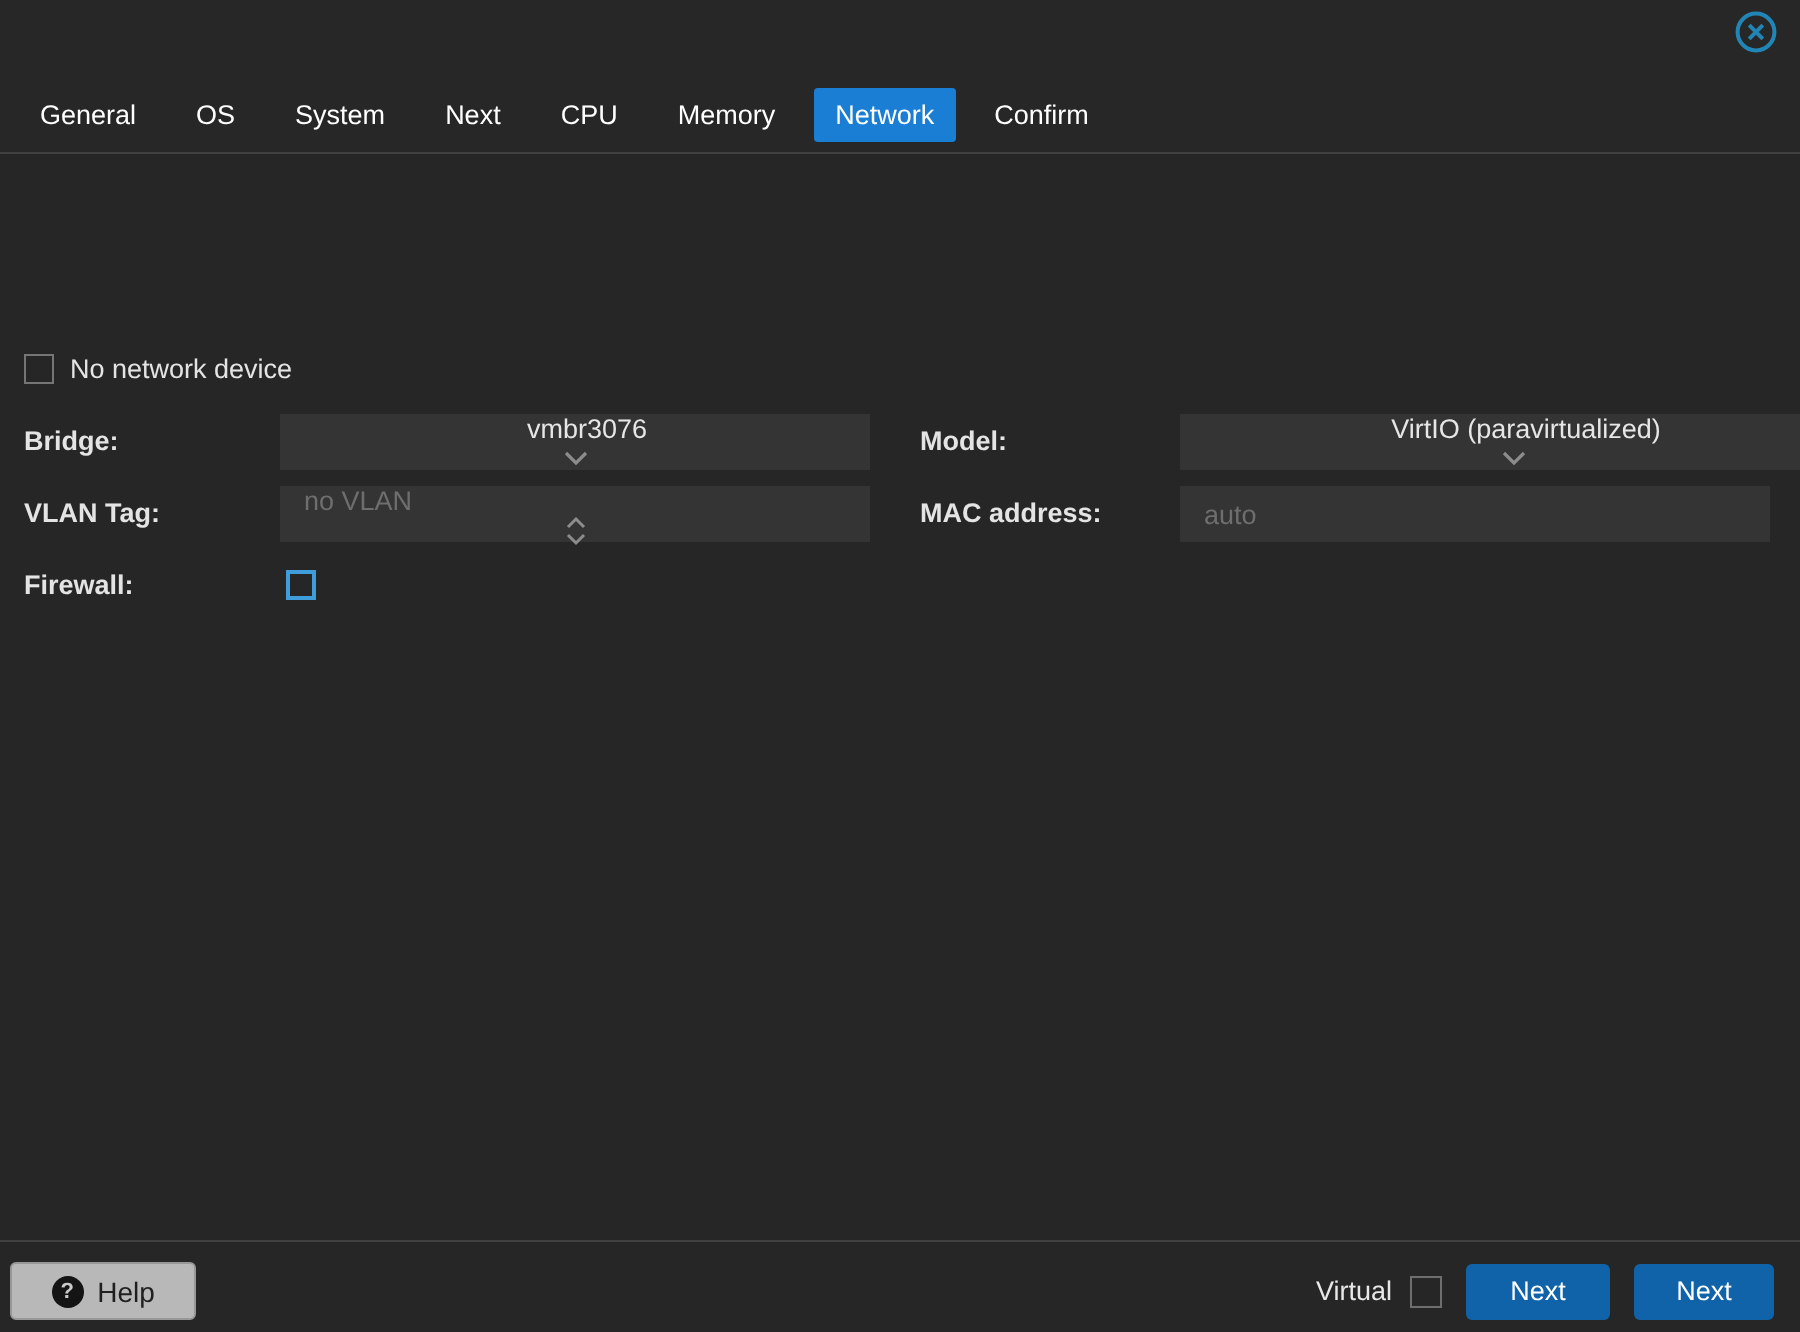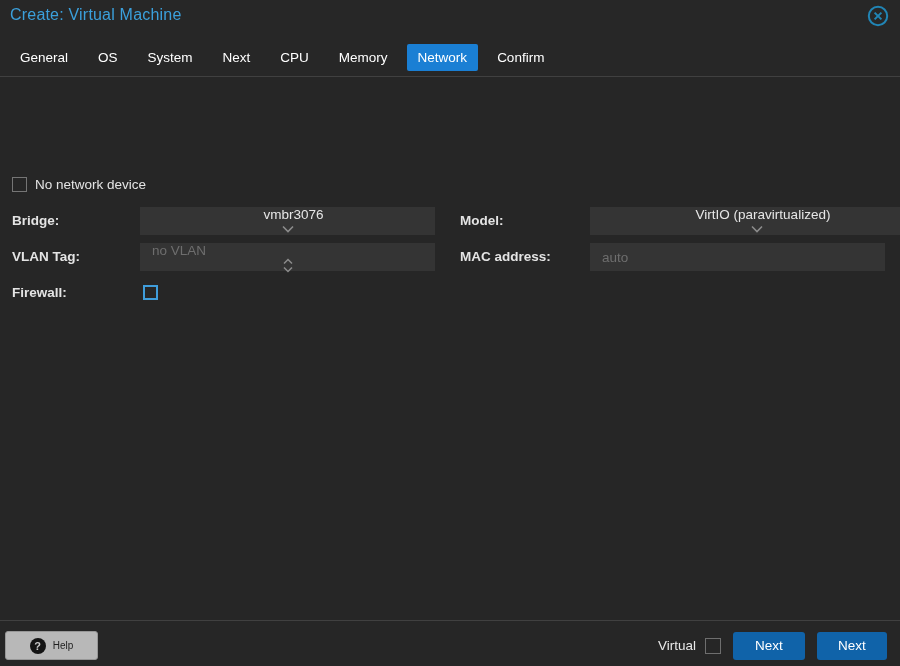--- a/index.html
+++ b/index.html
@@ -68,21 +68,21 @@
   .help-btn {
     position:absolute; left:5px; top:10px; width:93px; height:29px;
     background:#b8b8b8; border:1px solid #979797; border-radius:3px;
     display:flex; align-items:center; justify-content:center; gap:7px;
     cursor:pointer;
   }
   .help-icon {
     width:16px; height:16px; border-radius:50%; background:#141414;
     color:#c9c9c9; font-size:11px; font-weight:bold; line-height:16px; text-align:center;
   }
-  .help-label { font-size:10px; color:#1f1f1f; }
+  .help-label { font-size:14px; color:#1f1f1f; }
   .footer-right {
     position:absolute; right:13px; top:10px; height:29px;
     display:flex; align-items:center;
   }
   .advanced-label { font-size:13.5px; color:#e8e8e8; }
   .advanced-box {
     width:16px; height:16px; border:1px solid #6e6e6e; background:transparent;
     margin-left:9px; cursor:pointer;
   }
   .btn-blue {
@@ -92,21 +92,20 @@
   }
   .btn-back { width:72px; }
   .btn-next { width:70px; }
 </style>
 </head>
 <body>
 
 <div class="window">
 
   <div class="titlebar">
-    <div class="title">Create: Virtual Machine</div>
     <div class="close-btn">
       <svg width="22" height="22" viewBox="0 0 22 22">
         <circle cx="11" cy="11" r="9.2" fill="none" stroke="#2185b5" stroke-width="2"></circle>
         <line x1="7.6" y1="7.6" x2="14.4" y2="14.4" stroke="#2185b5" stroke-width="2"></line>
         <line x1="14.4" y1="7.6" x2="7.6" y2="14.4" stroke="#2185b5" stroke-width="2"></line>
       </svg>
     </div>
   </div>
 
   <div class="tabbar">

